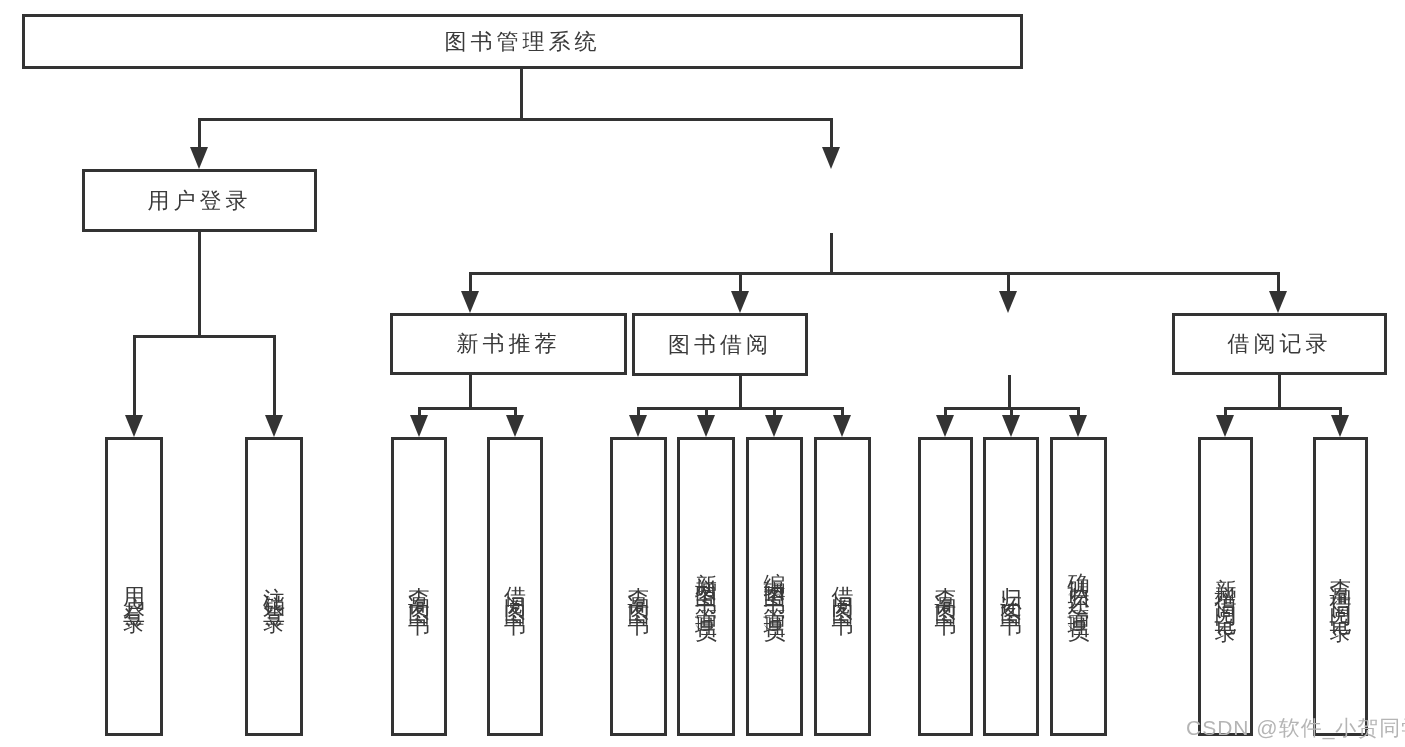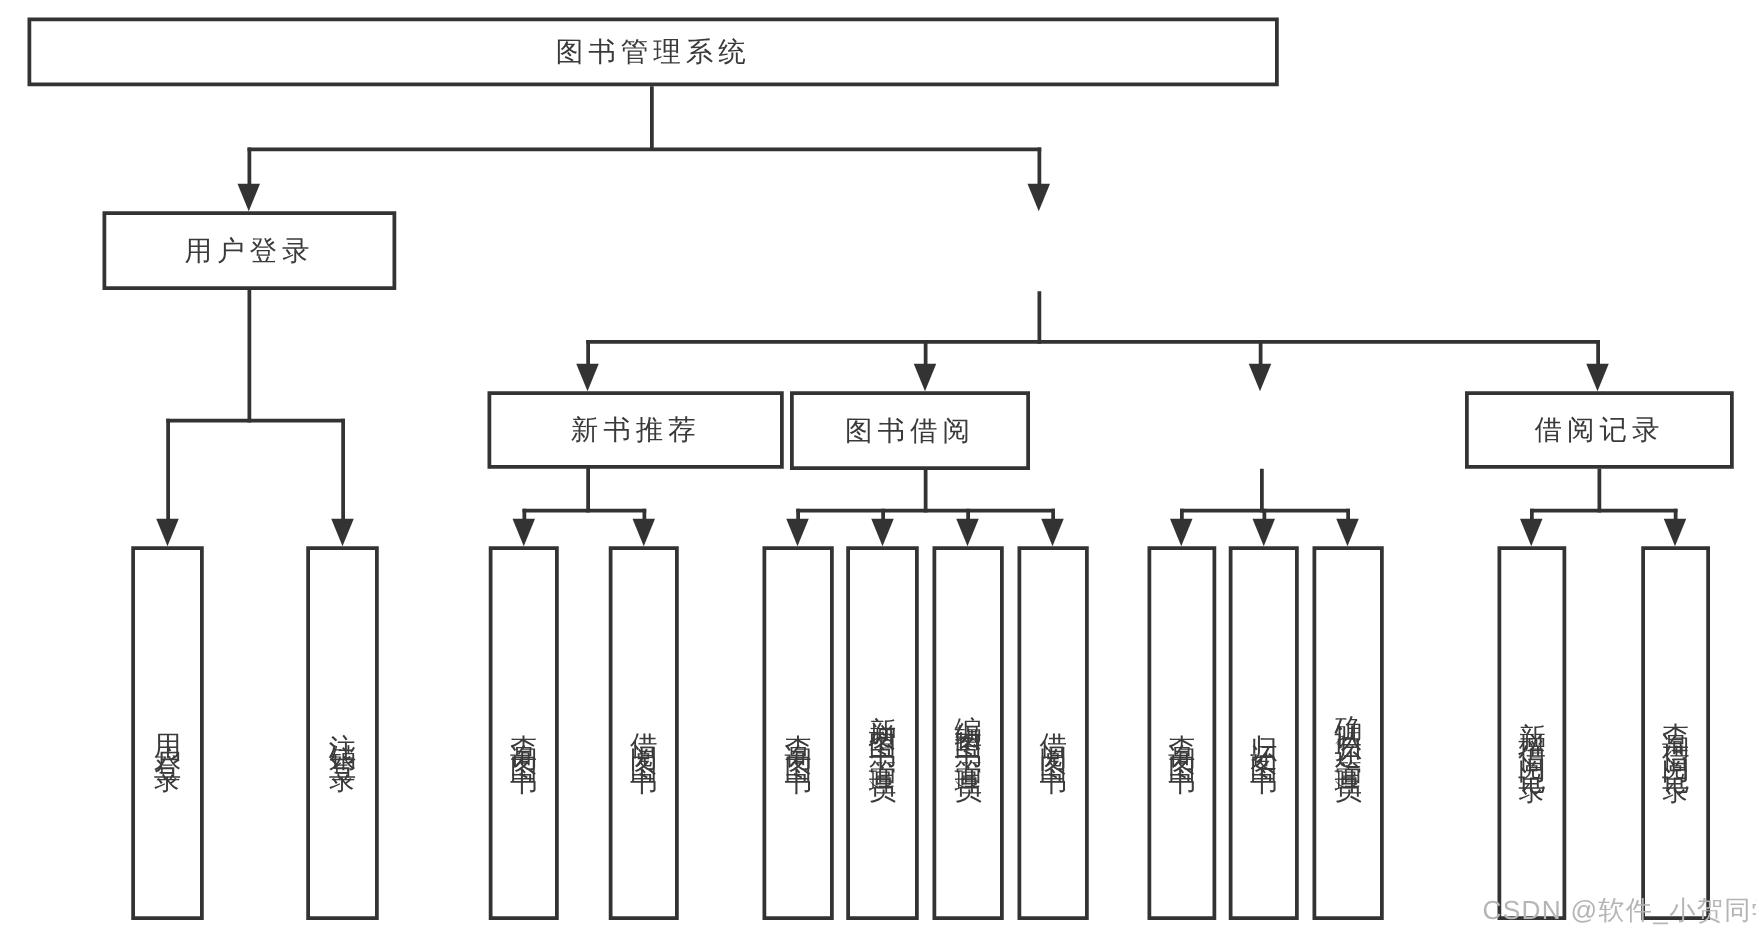--- a/index.html
+++ b/index.html
@@ -53,21 +53,21 @@
     <span class="h-label">图书管理系统</span>
   </div>
 
   <div class="node" style="left:82px; top:169px; width:235px; height:63px;">
     <span class="h-label">用户登录</span>
   </div>
 
   <div class="node" style="left:378px; top:313px; width:237px; height:62px;margin-left:12px;">
     <span class="h-label">新书推荐</span>
   </div>
-  <div class="node" style="left:632px; top:313px; width:192px; height:63px;">
+  <div class="node" style="left:632px; top:313px; width:176px; height:63px;">
     <span class="h-label">图书借阅</span>
   </div>
   <div class="node" style="left:1172px; top:313px; width:215px; height:62px;">
     <span class="h-label">借阅记录</span>
   </div>
 
   <div class="node" style="left:105px; top:437px; width:58px; height:299px;">
     <span class="v-label">用户登录</span>
   </div>
   <div class="node" style="left:245px; top:437px; width:58px; height:299px;">

